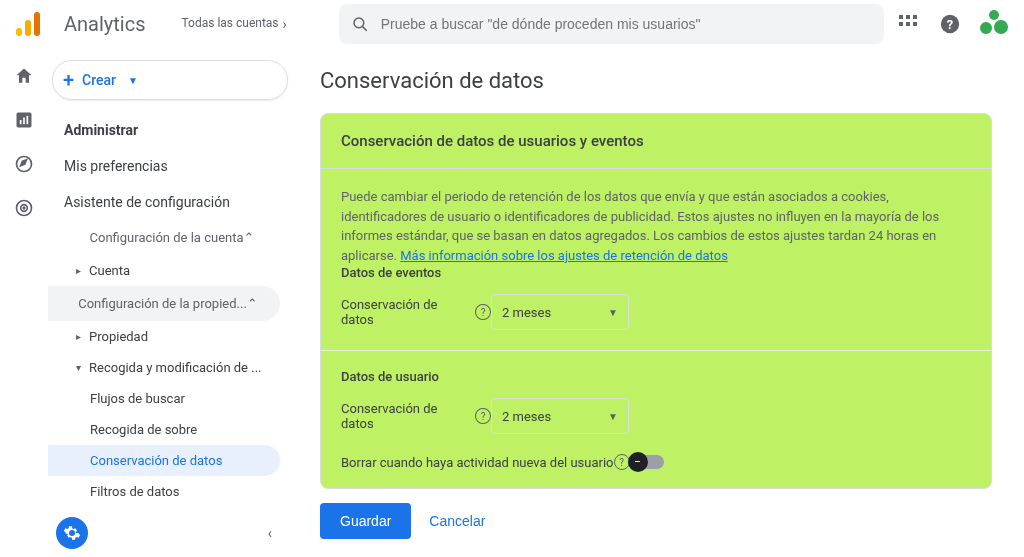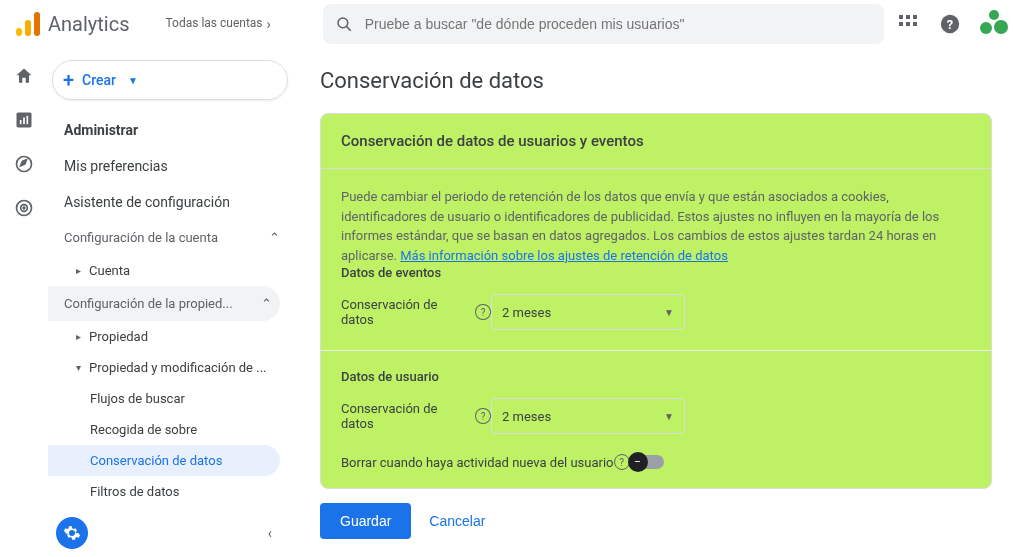--- a/index.html
+++ b/index.html
@@ -1,18 +1,18 @@
 <!DOCTYPE html>
 <html><head>
 <meta charset="utf-8">
 <style>
 *{box-sizing:border-box;margin:0;padding:0}
 body{font-family:'Google Sans',Roboto,Arial,sans-serif;font-size:14px;color:#3c4043;background:#fff;overflow:hidden}
 .top-bar{display:flex;align-items:center;height:48px;padding:0 16px;gap:12px}
-.logo{display:flex;align-items:flex-end;gap:8px}
+.logo{display:flex;align-items:flex-end;gap:24px}
 .logo-icon{width:24px;height:24px;position:relative}
 .logo-icon .bar{position:absolute;bottom:0;width:6px;border-radius:3px}
 .logo-icon .b1{left:0;height:8px;background:#fbbc04}
 .logo-icon .b2{left:9px;height:16px;background:#f9ab00}
 .logo-icon .b3{left:18px;height:24px;background:#e37400}
 .logo-title{font-size:20px;color:#5f6368;font-weight:400}
 .breadcrumb{font-size:12px;color:#5f6368;display:flex;gap:4px;margin-left:24px}
 .breadcrumb .chev{font-size:14px}
 .search-wrap{flex:1;display:flex;justify-content:center;max-width:600px;margin-left:40px}
 .search-box{display:flex;align-items:center;background:#f1f3f4;border-radius:8px;height:40px;width:100%;padding:0 12px;gap:12px}
@@ -23,40 +23,40 @@
 .avatar-icon .blob{position:absolute;background:#34a853;border-radius:50%}
 .layout{display:flex;height:509px}
 .left-rail{width:48px;background:#fff;display:flex;flex-direction:column;align-items:center;padding-top:16px;gap:20px}
 .rail-ic{width:24px;height:24px;color:#5f6368;cursor:pointer;display:flex;align-items:center;justify-content:center}
 .admin-nav{width:240px;border-right:none;padding:8px 0;position:relative}
 .create-btn{display:flex;align-items:center;gap:8px;border:1px solid #dadce0;border-radius:24px;height:40px;padding:0 12px 0 10px;margin:4px 0 12px 4px;color:#1a73e8;cursor:pointer;font-weight:500;font-size:14px;box-shadow:0 1px 2px rgba(0,0,0,0.08)}
 .create-btn .plus{font-size:20px;line-height:1}
 .create-btn .dd{margin-left:4px;font-size:10px}
 .nav-item{padding:10px 16px;font-size:14px;color:#3c4043;cursor:pointer}
 .nav-item.bold{font-weight:700}
-.nav-section-hdr{display:flex;align-items:center;justify-content:space-between;padding:10px 8px 10px 16px;font-size:13px;color:#5f6368;cursor:pointer}
+.nav-section-hdr{display:flex;align-items:center;justify-content:center;padding:10px 8px 10px 16px;font-size:13px;color:#5f6368;cursor:pointer}
 .nav-section-hdr.shaded{background:#f1f3f4;border-radius:0 20px 20px 0;margin-right:8px}
 .nav-sub{padding:8px 8px 8px 28px;font-size:13px;color:#3c4043;cursor:pointer;display:flex;align-items:center;gap:8px}
 .nav-sub .tri{font-size:10px;color:#5f6368}
 .nav-leaf{padding:8px 8px 8px 42px;font-size:13px;color:#3c4043;cursor:pointer;border-radius:0 20px 20px 0;margin-right:8px}
 .nav-leaf.active{background:#e8f0fe;color:#1a73e8}
 .gear-fab{position:absolute;bottom:8px;left:8px;width:32px;height:32px;border-radius:50%;background:#1a73e8;color:#fff;display:flex;align-items:center;justify-content:center;cursor:pointer}
 .collapse-arrow{position:absolute;bottom:16px;right:16px;color:#5f6368;cursor:pointer}
 .main{flex:1;padding:20px 32px;overflow-y:auto}
 .page-title{font-size:22px;font-weight:400;color:#3c4043;margin-bottom:20px}
 .card{border:1px solid #dadce0;border-radius:8px;background:#bef264}
 .card-hdr{padding:18px 20px;font-size:15px;font-weight:500;color:#3c4043;border-bottom:1px solid #dadce0}
 .card-body{padding:18px 20px}
 .help-text{font-size:13px;color:#5f6368;line-height:1.5;}
 .help-text a{color:#1a73e8;text-decoration:underline}
 .field-group-title{font-size:13px;font-weight:500;color:#3c4043;margin-bottom:14px}
 .field-row{display:flex;align-items:center;margin-bottom:20px}
 .field-label{font-size:13px;color:#3c4043;display:flex;align-items:center;gap:6px;width:150px}
 .help-ic{width:16px;height:16px;border:1.5px solid #5f6368;border-radius:50%;display:inline-flex;align-items:center;justify-content:center;font-size:10px;color:#5f6368}
-.select-box{border:1px solid #dadce0;border-radius:4px;height:36px;padding:0 10px;display:flex;align-items:center;justify-content:space-between;width:194px;font-size:13px;color:#3c4043;cursor:pointer}
+.select-box{border:1px solid #dadce0;border-radius:4px;height:36px;padding:0 10px;display:flex;align-items:center;justify-content:space-between;width:138px;font-size:13px;color:#3c4043;cursor:pointer}
 .select-box .dd{color:#5f6368;font-size:10px}
 .toggle-row{display:flex;align-items:center;font-size:13px;color:#3c4043}
 .toggle{position:relative;width:34px;height:14px;background:#9aa0a6;border-radius:7px;cursor:pointer}
 .toggle .knob{position:absolute;left:-2px;top:-3px;width:20px;height:20px;border-radius:50%;background:#202124;display:flex;align-items:center;justify-content:center;color:#fff;font-size:12px}
 .hr{height:1px;background:#e8eaed;margin:0 -20px 18px}
 .actions{display:flex;align-items:center;gap:18px;margin-top:14px}
 .btn-primary{background:#1a73e8;color:#fff;border:none;border-radius:4px;height:36px;padding:0 20px;font-size:14px;font-weight:500;cursor:pointer}
 .btn-text{color:#1a73e8;font-size:14px;cursor:pointer;background:none;border:none}
 svg{display:block}
 </style>
@@ -162,21 +162,21 @@
     <div class="nav-section-hdr shaded">
       <span>Configuración de la propied...</span>
       <span>⌃</span>
     </div>
     <div class="nav-sub">
         <span class="tri">▸</span>
         <span>Propiedad</span>
       </div>
     <div class="nav-sub">
         <span class="tri">▾</span>
-        <span>Propiedad y modificación de ...</span>
+        <span>Recogida y modificación de ...</span>
       </div>
     <div class="nav-leaf">Flujos de buscar</div>
     <div class="nav-leaf">Recogida de sobre</div>
     <div class="nav-leaf active">Conservación de datos</div>
     <div class="nav-leaf">Filtros de datos</div>
     <div class="gear-fab">
         <svg width="18" height="18" viewBox="0 0 24 24" fill="#fff">
           <path d="M12 8a4 4 0 100 8 4 4 0 000-8zm9 4a7 7 0 01-.1 1.2l2 1.6-2 3.4-2.4-1a7 7 0 01-2 1.2l-.4 2.6h-4l-.4-2.6a7 7 0 01-2-1.2l-2.4 1-2-3.4 2-1.6A7 7 0 013 12a7 7 0 01.1-1.2l-2-1.6 2-3.4 2.4 1a7 7 0 012-1.2L7.9 3h4l.4 2.6a7 7 0 012 1.2l2.4-1 2 3.4-2 1.6c.1.4.1.8.1 1.2z"></path>
         </svg>
       </div>

